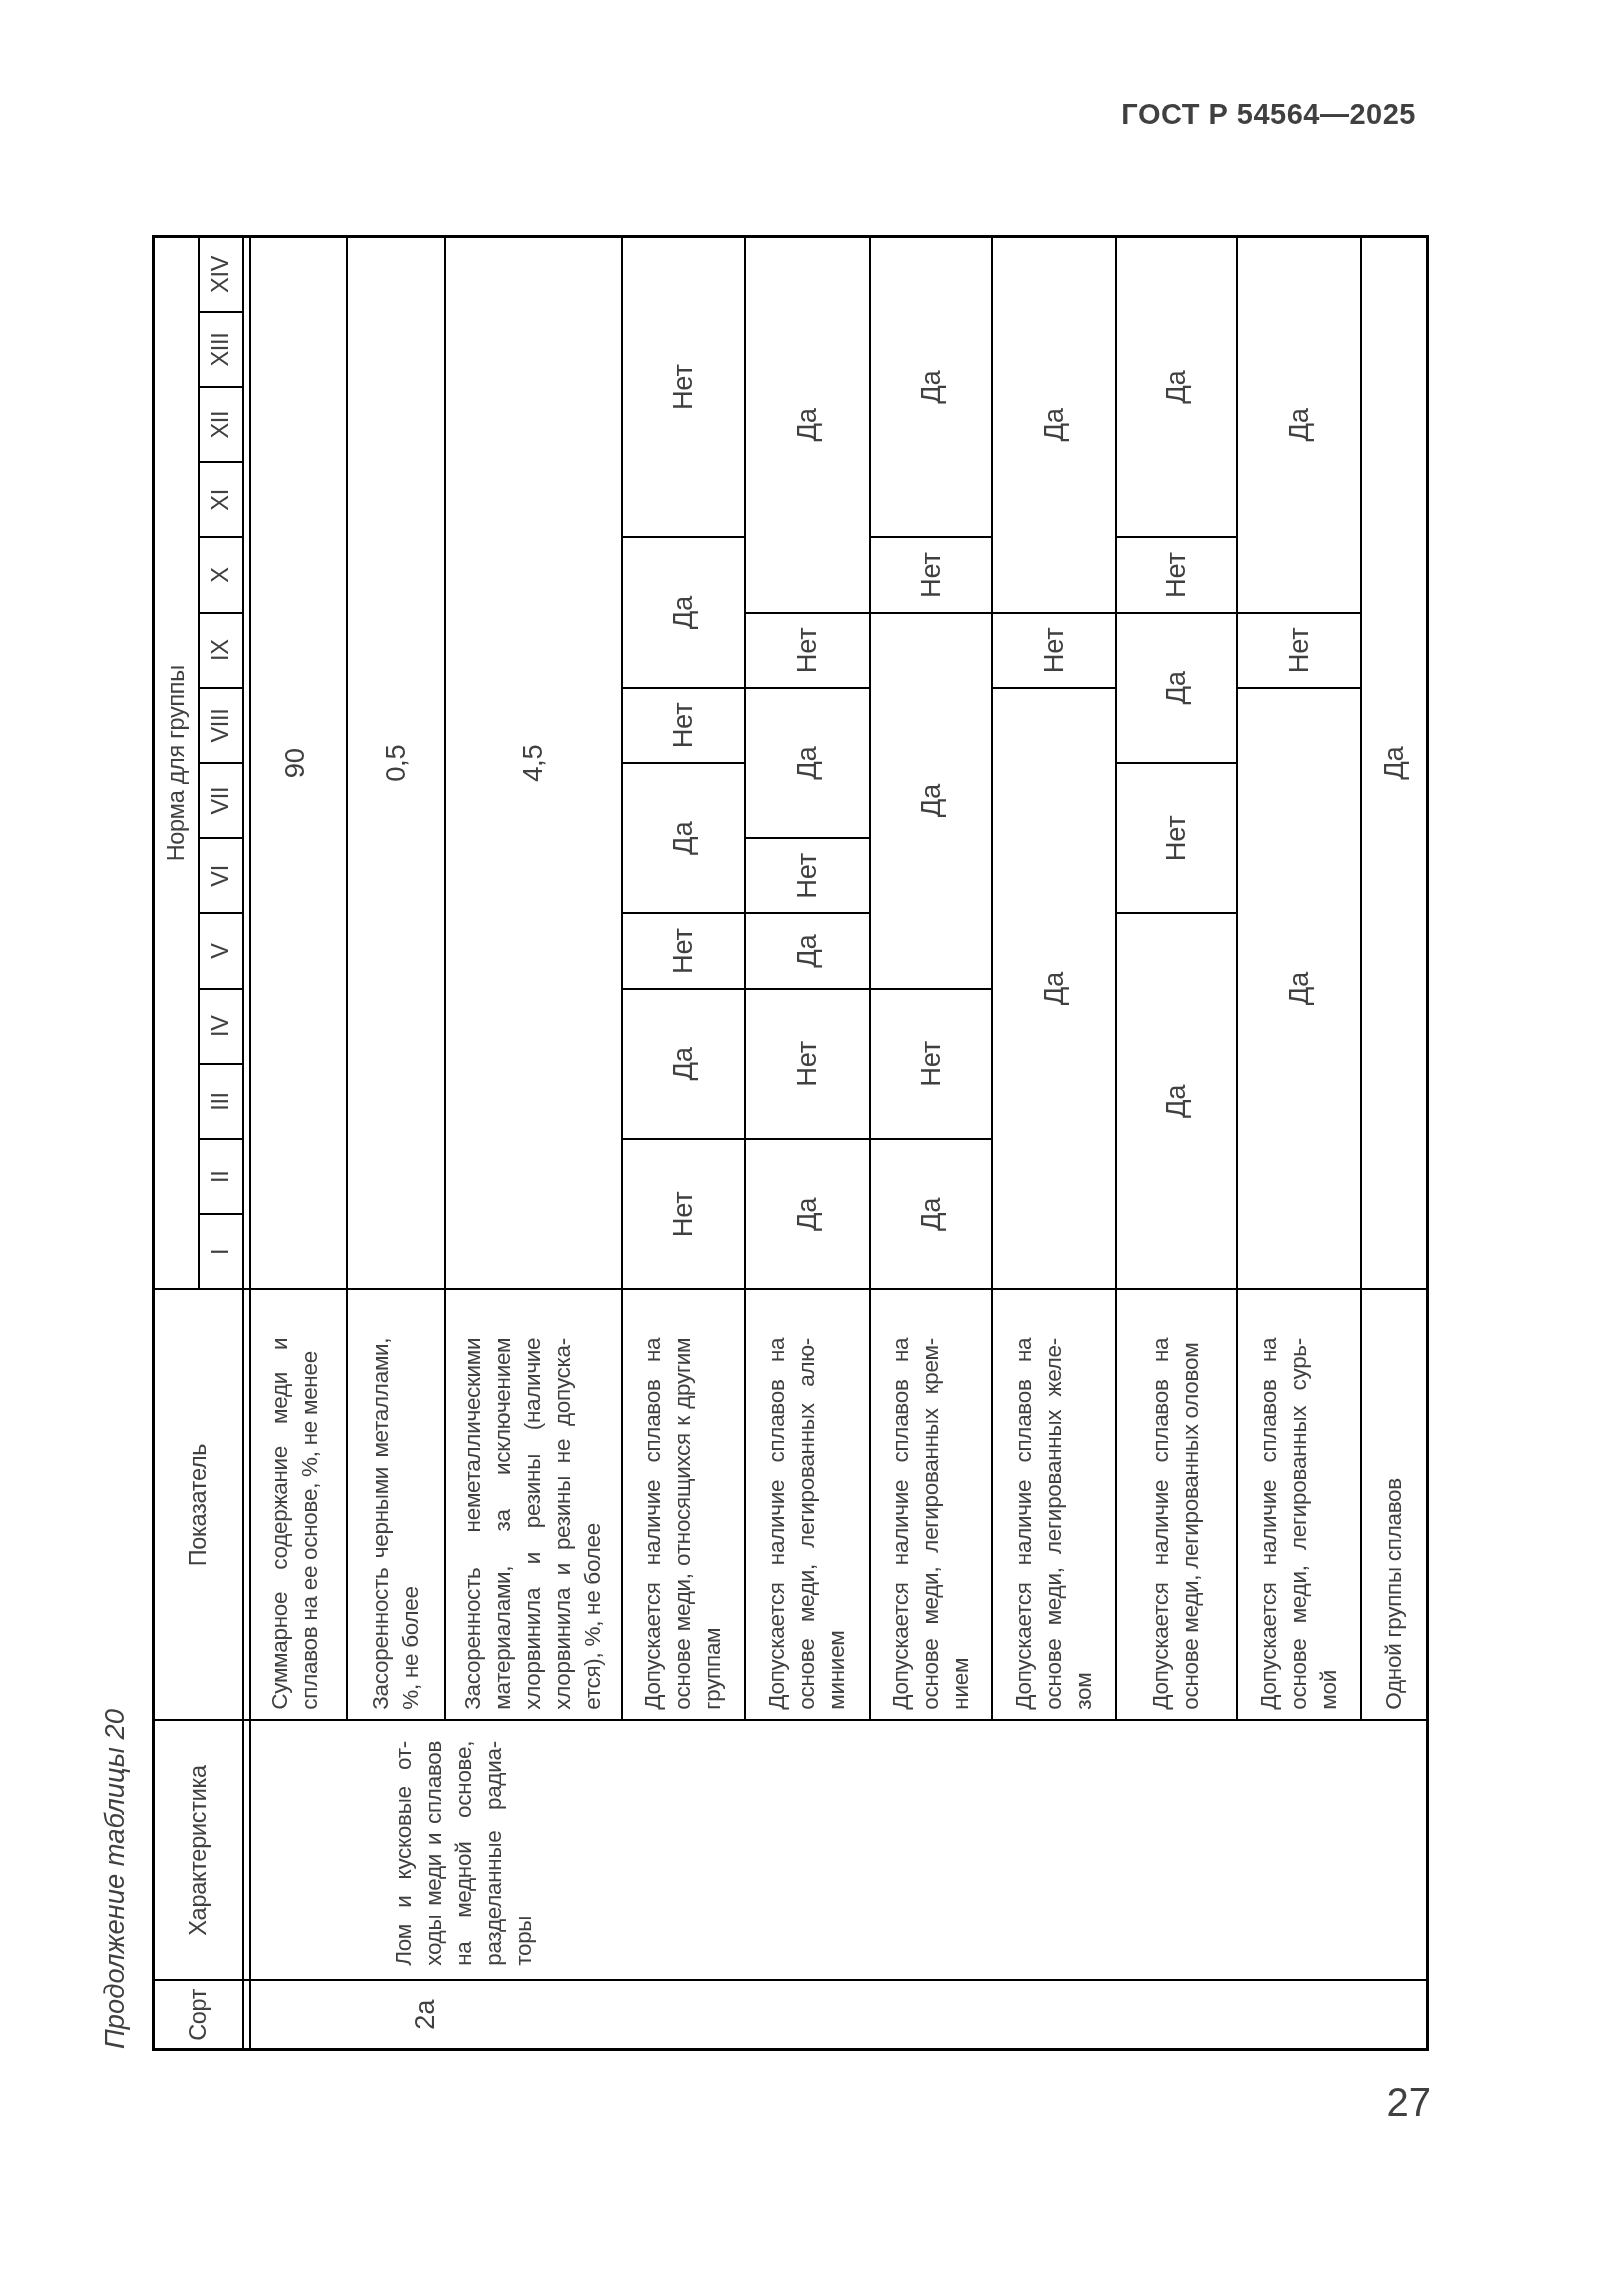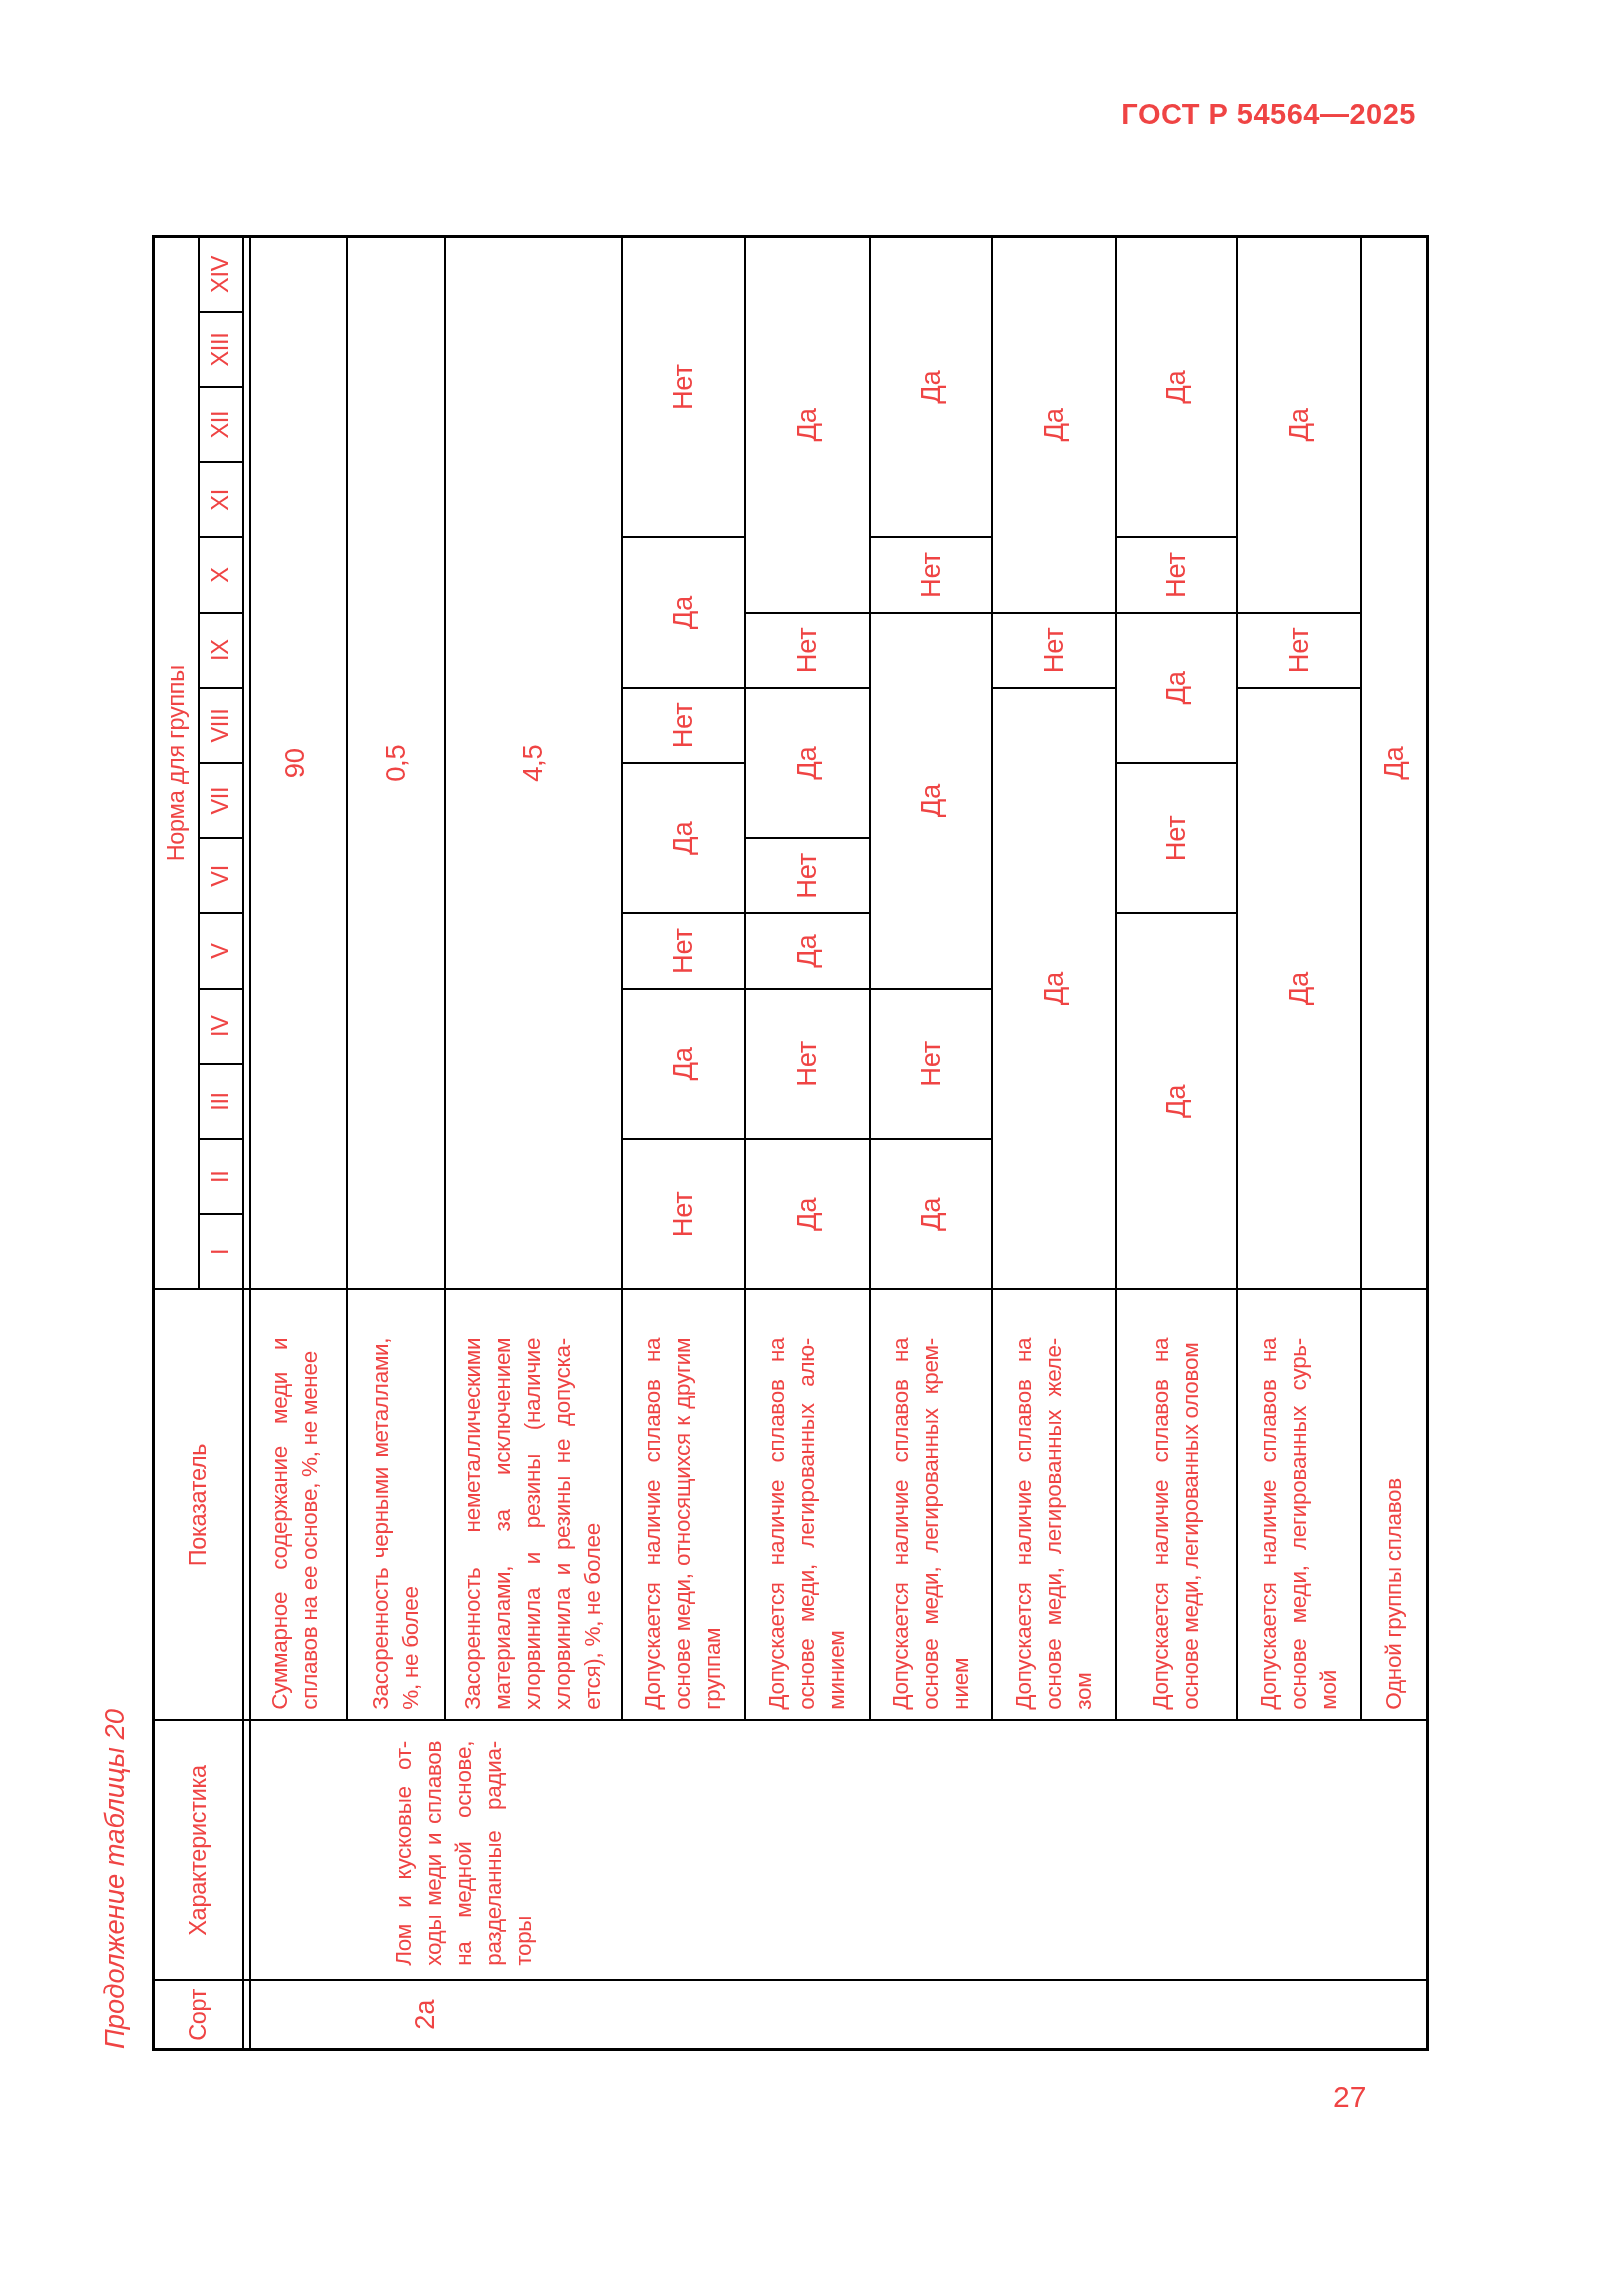--- a/index.html
+++ b/index.html
@@ -1,20 +1,20 @@
 <!DOCTYPE html>
 <html><head>
 <meta charset="utf-8">
 <style>
   html,body{margin:0;padding:0;background:#fff;}
   .page{position:relative;width:1621px;height:2293px;background:#fff;overflow:hidden;
-        font-family:"Liberation Sans",sans-serif;color:#ef4444;}
+        font-family:"Liberation Sans",sans-serif;color:#404040;}
   .std-ref{position:absolute;top:98px;left:1063px;width:353px;text-align:right;
            font-size:29px;font-weight:bold;letter-spacing:0.5px;white-space:nowrap;}
-  .page-num{position:absolute;top:2080px;left:1333px;width:98px;text-align:left;font-size:30px;}
+  .page-num{position:absolute;top:2080px;left:1333px;width:98px;text-align:right;font-size:40px;}
   
   .rot{position:absolute;left:152px;top:2051px;width:1816px;height:1274px;
        transform:rotate(-90deg);transform-origin:0 0;}
   .cont-note{position:absolute;top:-53px;left:2px;font-style:italic;font-size:27.4px;white-space:nowrap;}
   table.gost{border-collapse:collapse;table-layout:fixed;width:1816px;border:3.9px solid #000;
              letter-spacing:-0.3px;}
   table.gost th,table.gost td{border:2px solid #000;padding:0;font-weight:normal;}
   thead th{font-size:23.5px;text-align:center;vertical-align:middle;}
   tr.hrow1{height:45px;} tr.hrow2{height:44px;}
   th.group-h{font-size:23.5px;}

